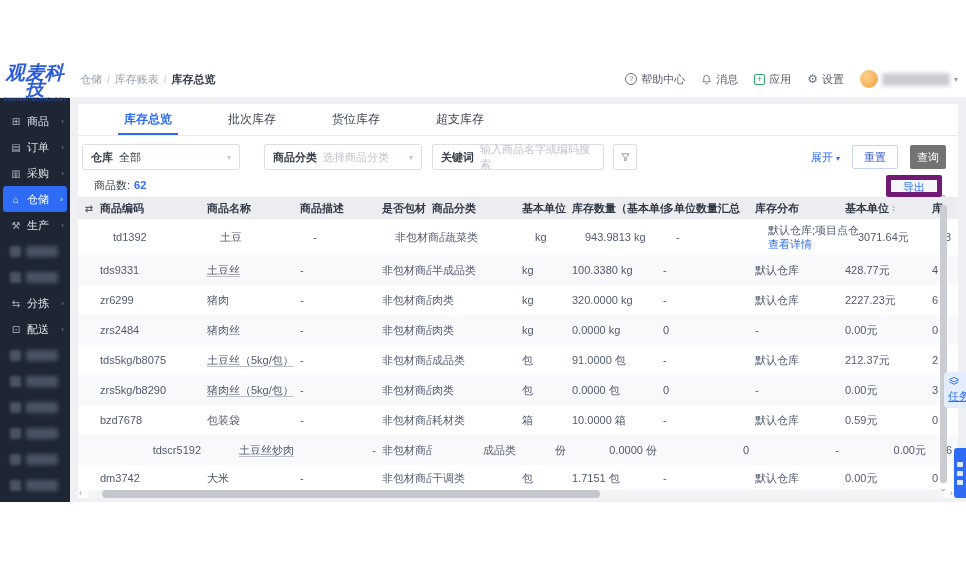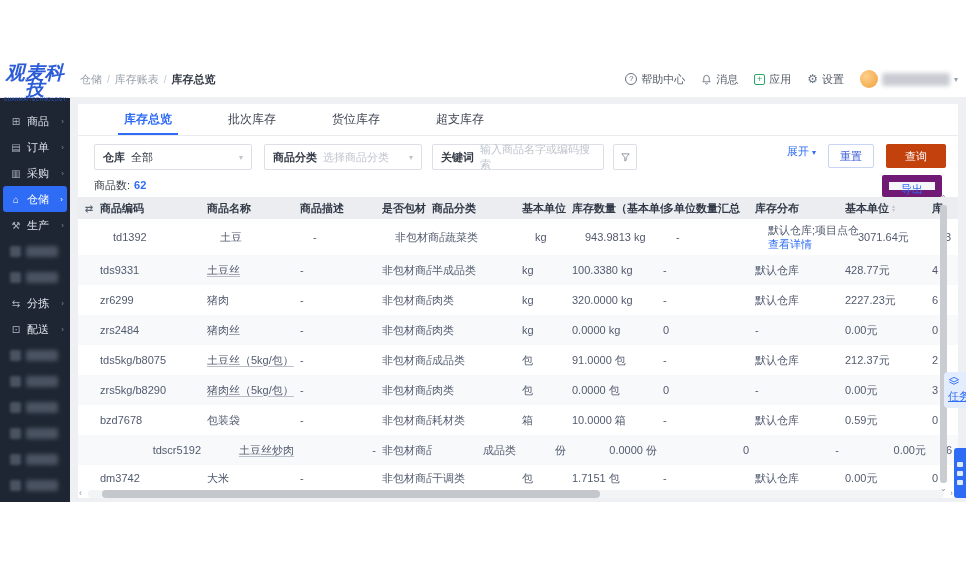--- a/index.html
+++ b/index.html
@@ -47,29 +47,29 @@
 
   .filters { position:absolute; left:0; top:40px; width:880px; height:28px; }
   .control { position:absolute; height:26px; border:1px solid #dcdfe6; border-radius:2px; background:#fff;
     display:flex; align-items:center; gap:6px; padding:0 8px; font-size:11px; cursor:pointer; }
   .ctl-label { color:#333a45; font-weight:bold; white-space:nowrap; }
   .ctl-value { color:#333a45; }
   .ctl-placeholder { color:#bfc4cc; }
   .ctl-caret { margin-left:auto; color:#c0c4cc; font-size:8px; }
   .funnel-btn { position:absolute; left:535px; top:0; width:24px; height:26px; border:1px solid #dcdfe6; border-radius:2px;
     display:flex; align-items:center; justify-content:center; cursor:pointer; background:#fff; }
-  .filter-actions { position:absolute; right:12px; top:0; height:26px; display:flex; gap:12px; }
+  .filter-actions { position:absolute; right:12px; top:0; height:26px; display:flex; align-items:center; gap:12px; }
   .expand-link { font-size:11px; color:#2e6cf6; cursor:pointer; }
   .btn-reset { height:24px; padding:0 11px; font-size:11px; color:#3a5bd9; background:#fff; border:1px solid #c9d4f2; border-radius:2px; cursor:pointer; }
-  .btn-primary { height:24px; padding:0 19px; font-size:11px; color:#fff; background:#c2410c; border:none; border-radius:2px; cursor:pointer; }
+  .btn-primary { height:24px; padding:0 7px; font-size:11px; color:#fff; background:#737373; border:none; border-radius:2px; cursor:pointer; }
 
   .stats { position:absolute; left:16px; top:74px; width:848px; height:18px; font-size:11px; color:#333a45; }
   .count-num { color:#2e6cf6; font-weight:bold; margin-left:4px; }
   .btn-export { position:absolute; right:0; top:-3px; height:22px; padding:0 12px; font-size:11px; color:#2e6cf6;
-    background:#f5f7fb; border:7px solid #701a75; border-radius:2px; cursor:pointer; }
+    background:#f5f7fb; border:5px solid #701a75; border-radius:2px; cursor:pointer; }
 
   
   .tbl { position:absolute; left:0; top:93px; width:880px; }
   .tbl-grid { display:grid; grid-template-columns:22px 107px 93px 82px 50px 90px 50px 91px 92px 90px 87px 26px; align-items:center; }
   .tbl-head { height:22px; background:#ebedf1; font-size:11px; font-weight:bold; color:#323a47; }
   .tbl-head .hcell { white-space:nowrap; overflow:hidden; display:flex; align-items:center; gap:3px; }
   .cfg-icon { font-size:10px; color:#5a6270; text-align:center; width:22px; cursor:pointer; }
   .sort-icon { display:inline-flex; flex-direction:column; line-height:4px; font-size:6px; color:#c3c7cf; }
   .row { font-size:11px; color:#515a6e; }
   .row .cell { padding-right:6px; white-space:nowrap; overflow:hidden; }
@@ -213,21 +213,21 @@
     <div class="card">
 
       <div class="tabs" id="tabs">
           <div class="tab active">库存总览</div>
           <div class="tab">批次库存</div>
           <div class="tab">货位库存</div>
           <div class="tab">超支库存</div>
         </div>
 
       <div class="filters">
-        <div class="control" style="left:16px; width:158px;">
+        <div class="control" style="left:4px; width:158px;">
           <span class="ctl-label">仓库</span>
           <span class="ctl-value">全部</span>
           <span class="ctl-caret">▾</span>
         </div>
         <div class="control" style="left:186px; width:158px;">
           <span class="ctl-label">商品分类</span>
           <span class="ctl-placeholder">选择商品分类</span>
           <span class="ctl-caret">▾</span>
         </div>
         <div class="control" style="left:354px; width:172px;">

